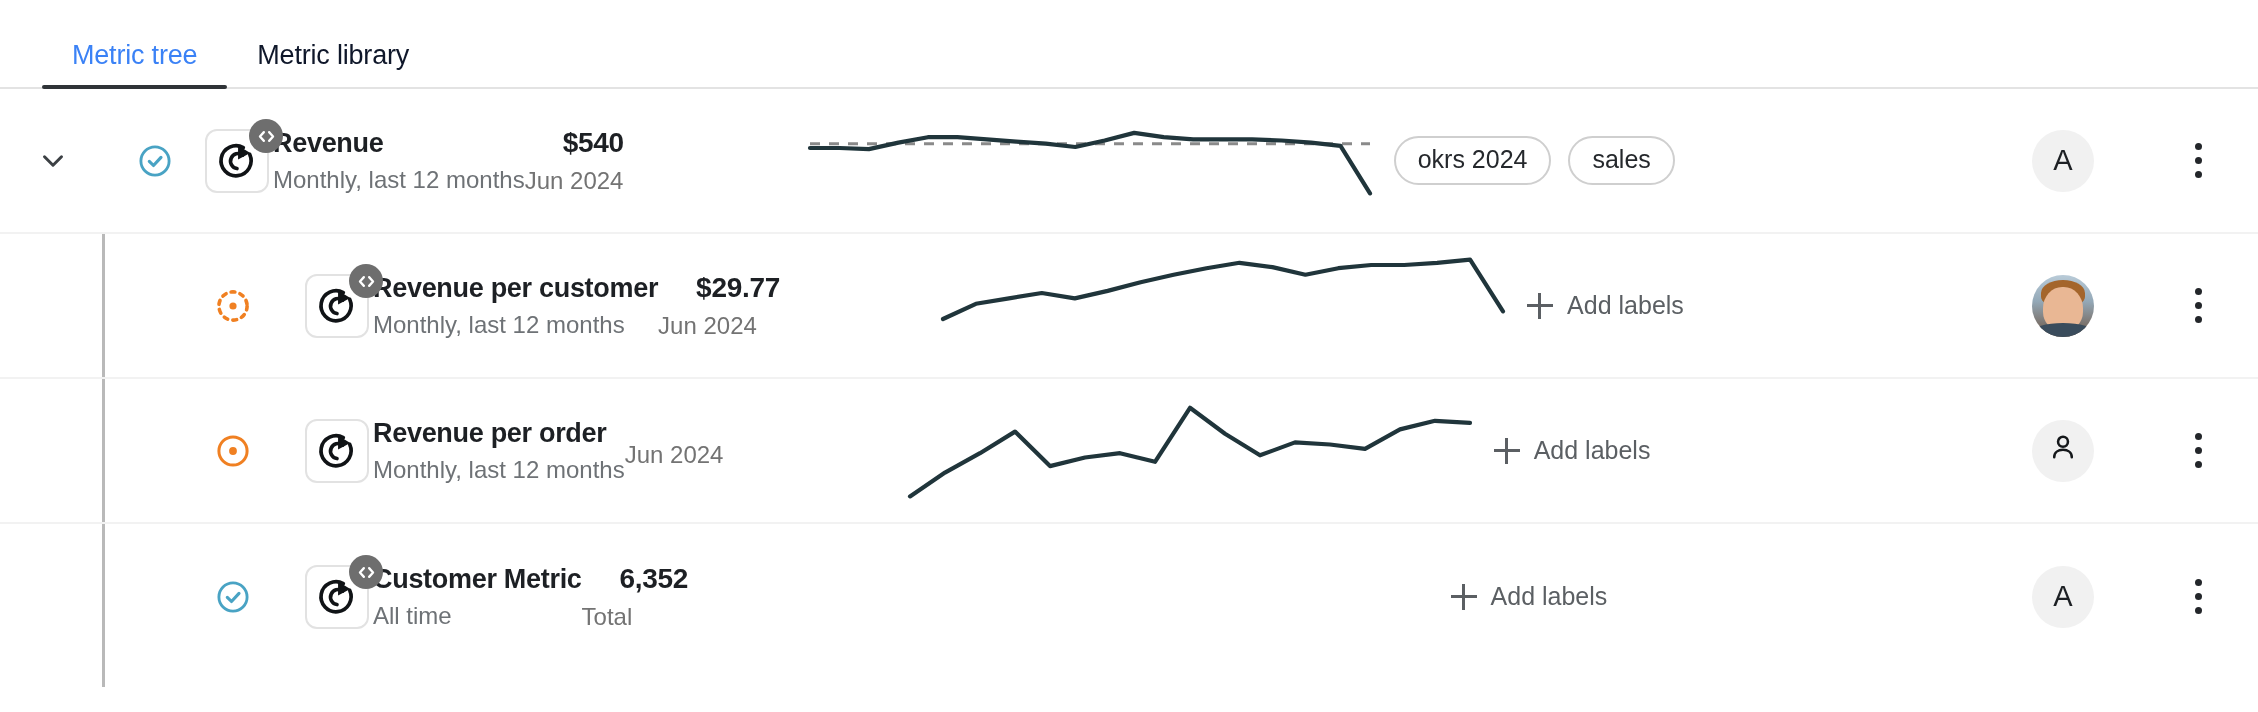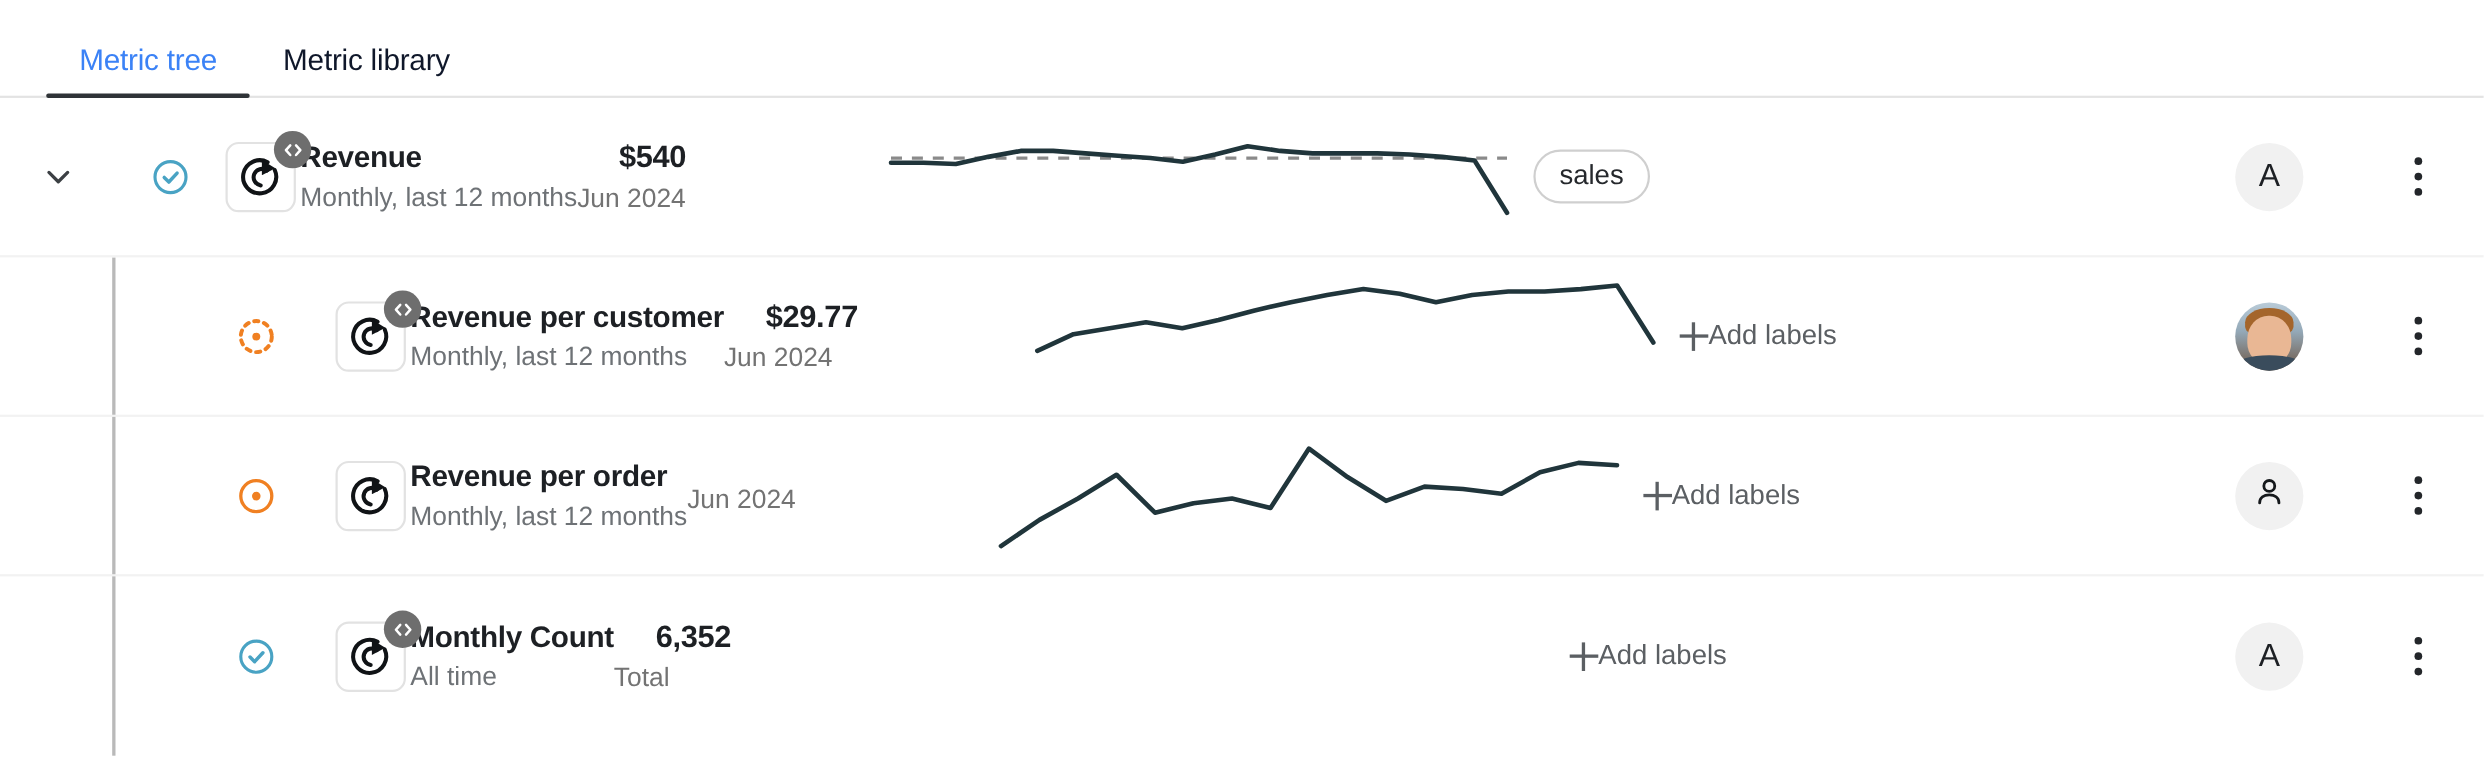--- a/index.html
+++ b/index.html
@@ -184,20 +184,21 @@
     padding: 9px 22px 11px;
     font-size: 25px;
     color: #25282c;
     white-space: nowrap;
     cursor: pointer;
     line-height: 1;
   }
   .addlabels {
     display: flex;
     align-items: center;
+    gap: 14px;
     font-size: 25px;
     color: #5b5f63;
     cursor: pointer;
     white-space: nowrap;
   }
   .plus {
     position: relative;
     width: 26px; height: 26px;
     flex: 0 0 26px;
   }
@@ -328,20 +329,21 @@
           <div class="v-main">$540</div>
           <div class="v-sub">Jun 2024</div>
         </div>
         <div class="col-spark">
           <svg width="560" height="120" viewBox="0 0 560 120">
             <line x1="0" y1="42.7" x2="560" y2="42.7" stroke="#8a8a8a" stroke-width="3" stroke-dasharray="10 9"></line>
             <path d="M 0.0 47.0 L 29.5 47.0 L 58.9 48.1 L 88.4 41.6 L 117.9 36.2 L 147.4 36.2 L 176.8 38.4 L 206.3 40.6 L 235.8 42.7 L 265.3 46.0 L 294.7 39.5 L 324.2 31.9 L 353.7 36.2 L 383.2 38.4 L 412.6 38.4 L 442.1 38.4 L 471.6 39.5 L 501.1 41.6 L 530.5 44.9 L 560.0 92.4" fill="none" stroke="#20353b" stroke-width="4.2" stroke-linejoin="round" stroke-linecap="round"></path>
           </svg>
         </div>
         <div class="col-labels">
+          <span class="chip">okrs 2024</span>
           <span class="chip">sales</span>
         </div>
         <div class="col-avatar">
           <div class="avatar">
             <span>A</span>
           </div>
         </div>
         <div class="col-menu">
           <div class="kebab">
             <i></i>
@@ -486,21 +488,21 @@
               </svg>
             </div>
             <div class="code-badge">
               <svg width="21" height="21" viewBox="0 0 24 24" fill="none" stroke="#ffffff" stroke-width="2.6" stroke-linecap="round" stroke-linejoin="round">
                 <polyline points="9 7 4.5 12 9 17"></polyline>
                 <polyline points="15 7 19.5 12 15 17"></polyline>
               </svg>
             </div>
           </div>
           <div class="name-text">
-            <div class="m-title">Monthly Count</div>
+            <div class="m-title">Customer Metric</div>
             <div class="m-sub">All time</div>
           </div>
         </div>
         <div class="col-value">
           <div class="v-main">6,352</div>
           <div class="v-sub">Total</div>
         </div>
         <div class="col-spark">
           <svg width="560" height="120"></svg>
         </div>

